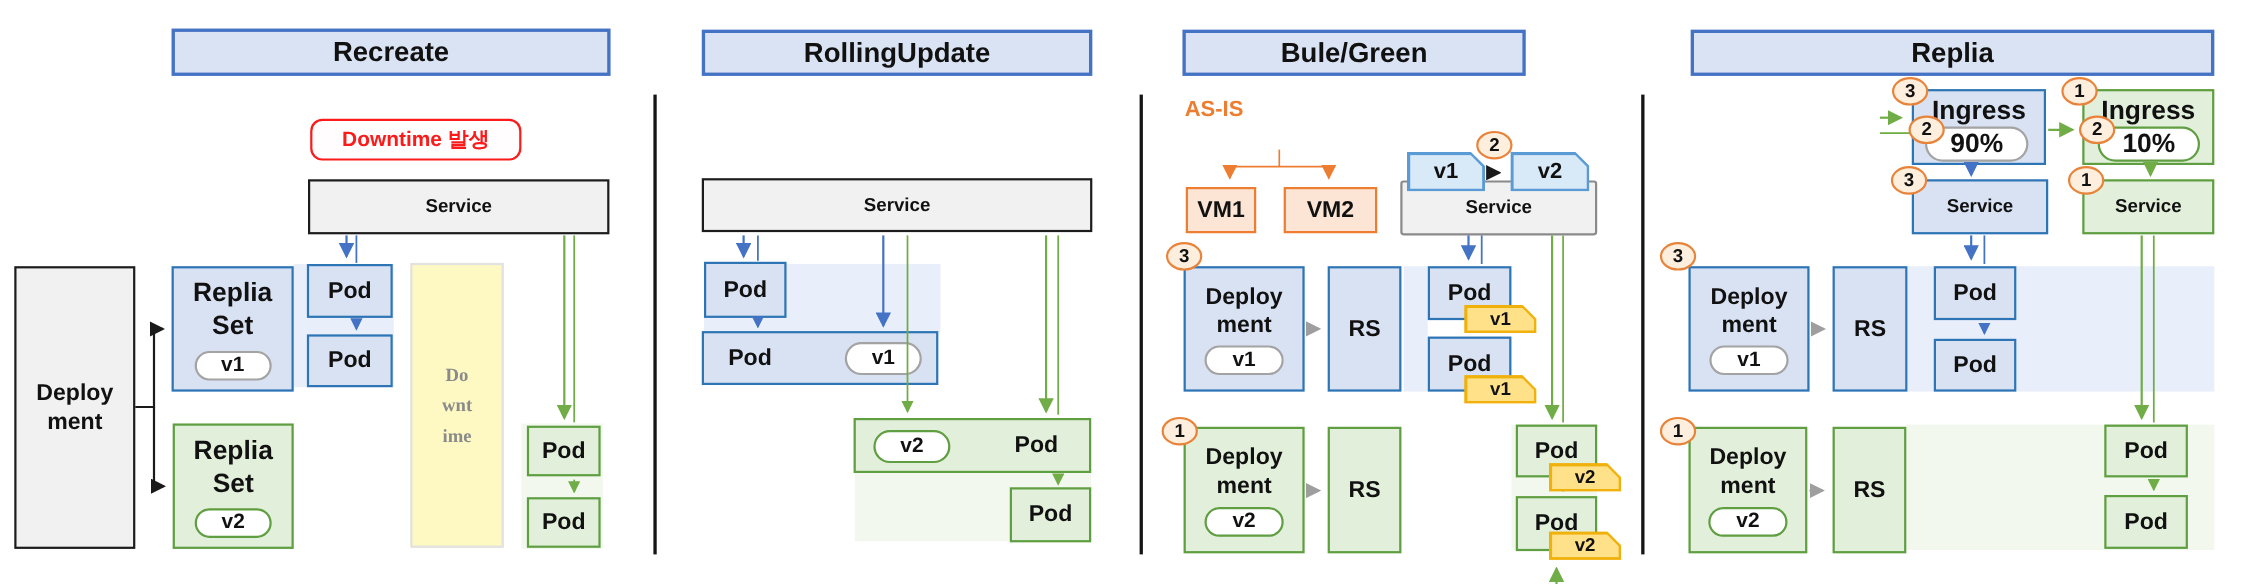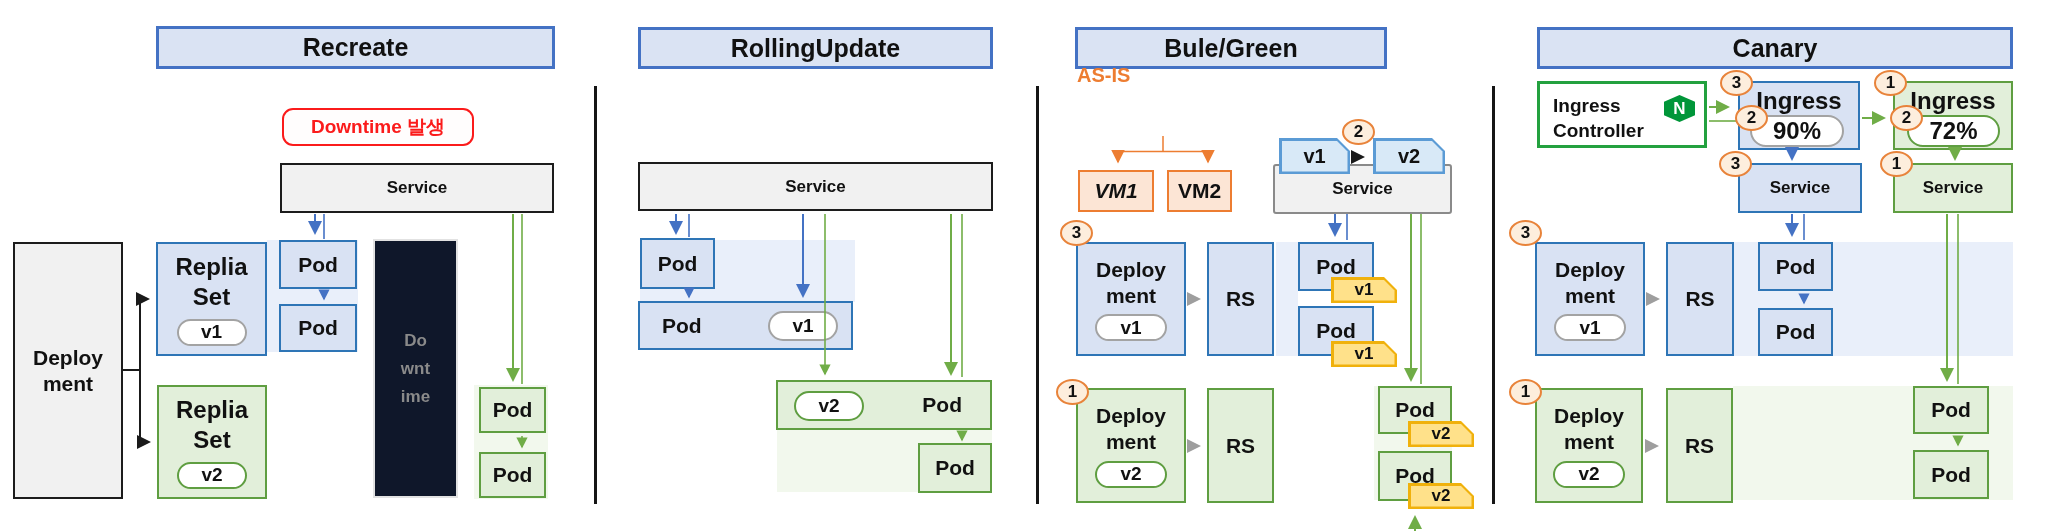--- a/index.html
+++ b/index.html
@@ -24,21 +24,21 @@
   .fs21 { font-size:21px; } .fs22 { font-size:17px; } .fs20 { font-size:24px; } .fs19 { font-size:19px; }
 
   .vstack { display:flex; flex-direction:column; align-items:center; justify-content:center; }
   .wrapla { text-align:center; line-height:1.22; width:100px; }
 
   .pill { background:#fff; border-radius:999px; font-weight:bold; display:flex; align-items:center;
           justify-content:center; color:#111; }
   .pill.bl { border:2px solid #a3a3a3; }
   .pill.gr { border:2px solid #5f9e41; }
 
-  .downtime { background:#0f172a; border:2px solid #e2e2e2; z-index:2; }
+  .downtime { background:#fef9c3; border:2px solid #e2e2e2; z-index:2;font-family:Liberation Serif, serif; }
   .downtime .letters { width:30px; word-break:break-all; font-weight:bold; font-size:17px;
                        line-height:28px; color:#8a8a8a; text-align:center; }
 
   .divider { background:#151515; width:3px; z-index:2; }
 
   .badge { background:#fdeedd; border:2.5px solid #e8833a; border-radius:50%;
            display:flex; align-items:center; justify-content:center;
            font-weight:bold; font-size:17px; color:#111; width:33px; height:26px; z-index:7; }
 
   .tag { z-index:6; }
@@ -110,23 +110,23 @@
   <div class="abs band-g" style="left:777px; top:430px; width:215px; height:62px;"></div>
   <div class="abs greenbox" style="left:776px; top:380px; width:216px; height:50px;">
     <div class="abs pill gr fs19" style="left:16px; top:9px; width:70px; height:30px;">v2</div>
     <span class="abs boxlbl fs21" style="right:28px; top:11px;">Pod</span>
   </div>
   <div class="abs greenbox ctr boxlbl fs21" style="left:918px; top:443px; width:74px; height:50px;">Pod</div>
 
   <div class="abs divider" style="left:1036px; top:86px; height:418px;"></div>
 
   <div class="abs title-bar ctr" style="left:1075px; top:27px; width:312px; height:42px;">Bule/Green</div>
-  <div class="abs asis-lbl" style="left:1077px; top:64px;">AS-IS</div>
-  <div class="abs orangebox ctr boxlbl fs21" style="left:1078px; top:170px; width:76px; height:42px;font-style:italic;">VM1</div>
-  <div class="abs orangebox ctr boxlbl fs21" style="left:1167px; top:170px; width:65px; height:42px;">VM2</div>
+  <div class="abs asis-lbl" style="left:1077px; top:88px;">AS-IS</div>
+  <div class="abs orangebox ctr boxlbl fs21" style="left:1078px; top:170px; width:64px; height:42px;">VM1</div>
+  <div class="abs orangebox ctr boxlbl fs21" style="left:1167px; top:170px; width:85px; height:42px;">VM2</div>
 
   <div class="abs graybox ctr boxlbl fs22" style="left:1273px; top:164px; width:179px; height:50px;">Service</div>
 
   <div class="abs tag bluet" style="left:1279px; top:138px; width:71px; height:36px;">
     <div class="bg"></div>
     <div class="fg"></div>
     <div class="lbl">v1</div>
   </div>
   <div class="abs tag bluet" style="left:1373px; top:138px; width:72px; height:36px;">
     <div class="bg"></div>
@@ -175,35 +175,31 @@
     <div class="fg"></div>
     <div class="lbl">v2</div>
   </div>
 
   <div class="abs badge" style="left:1342px; top:119px;">2</div>
   <div class="abs badge" style="left:1060px; top:220px;">3</div>
   <div class="abs badge" style="left:1056px; top:379px;">1</div>
 
   <div class="abs divider" style="left:1492px; top:86px; height:418px;"></div>
 
-  <div class="abs title-bar ctr" style="left:1537px; top:27px; width:476px; height:42px;">Canary</div>
-
-  <div class="abs icbox" style="left:1537px; top:81px; width:170px; height:67px;">
-    <div class="abs boxlbl fs19" style="left:13px; top:10px; width:112px; line-height:1.3;">Ingress Controller</div>
-    <div class="abs hex" style="right:9px; top:11px; width:31px; height:27px;">N</div>
-  </div>
+  <div class="abs title-bar ctr" style="left:1537px; top:27px; width:476px; height:42px;">Replia</div>
+
 
   <div class="abs bluebox" style="left:1738px; top:81px; width:122px; height:69px;">
     <div class="abs boxlbl fs20" style="left:0; right:0; top:4px; text-align:center;">Ingress</div>
     <div class="abs pill bl fs20" style="left:10px; top:32px; width:94px; height:32px;">90%</div>
   </div>
 
   <div class="abs greenbox" style="left:1893px; top:81px; width:120px; height:69px;">
     <div class="abs boxlbl fs20" style="left:0; right:0; top:4px; text-align:center;">Ingress</div>
-    <div class="abs pill gr fs20" style="left:12px; top:32px; width:93px; height:32px;">72%</div>
+    <div class="abs pill gr fs20" style="left:12px; top:32px; width:93px; height:32px;">10%</div>
   </div>
 
   <div class="abs bluebox ctr boxlbl fs22" style="left:1738px; top:163px; width:124px; height:50px;">Service</div>
   <div class="abs greenbox ctr boxlbl fs22" style="left:1893px; top:163px; width:120px; height:50px;">Service</div>
 
   <div class="abs band-b" style="left:1734px; top:242px; width:279px; height:114px;"></div>
   <div class="abs bluebox vstack" style="left:1535px; top:242px; width:110px; height:114px;">
     <div class="boxlbl fs21 wrapla">Deploy ment</div>
     <div class="pill bl fs19" style="width:72px; height:27px; margin-top:6px;">v1</div>
   </div>

